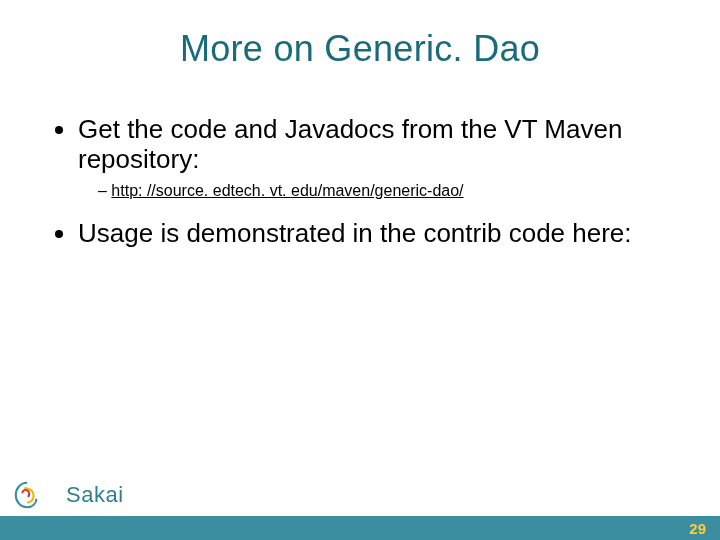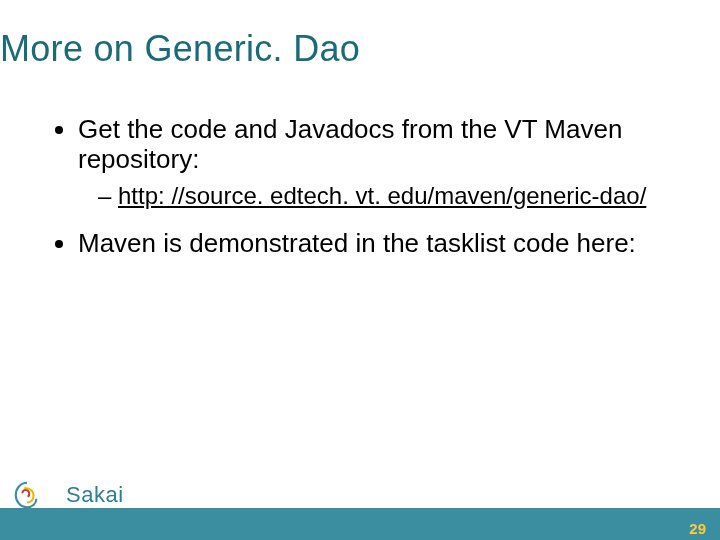--- a/index.html
+++ b/index.html
@@ -12,20 +12,21 @@
     overflow: hidden;
     position: relative;
   }
   .slide {
     width: 720px;
     height: 540px;
     position: relative;
     box-sizing: border-box;
   }
   .title {
+    text-align: center;
     color: #1a6b7a;
     font-size: 36px;
     font-weight: normal;
     padding-top: 28px;
     margin: 0;
     letter-spacing: 0.3px;
   }
   .body {
     padding: 45px 28px 0 50px;
   }
@@ -37,35 +38,35 @@
     font-size: 26px;
     line-height: 1.15;
   }
   ul.level1 > li {
     margin-bottom: 4px;
   }
   ul.level2 {
     list-style: none;
     margin: 6px 0 18px 0;
     padding-left: 20px;
-    font-size: 24px;
+    font-size: 16px;
     line-height: 1.25;
   }
   ul.level2 > li::before {
     content: "– ";
   }
   .u {
     text-decoration: underline;
   }
   .footer-bar {
     position: absolute;
     left: 0;
     right: 0;
     bottom: 0;
-    height: 32px;
+    height: 24px;
     background: #3a8ea0;
   }
   .page-num {
     position: absolute;
     right: 14px;
     bottom: 3px;
     color: #ffcc33;
     font-weight: bold;
     font-size: 15px;
   }
@@ -98,21 +99,21 @@
 
   <div class="body">
     <ul class="level1">
       <li>
         <span>Get the code and Javadocs from the VT Maven repository:</span>
         <ul class="level2">
           <li><span class="u">http: //source. edtech. vt. edu/maven/generic-dao/</span></li>
         </ul>
       </li>
       <li>
-        <span>Maven is demonstrated in the tasklist code here:</span>
+        <span>Usage is demonstrated in the contrib code here:</span>
       </li>
     </ul>
   </div>
 
   <div class="logo">
     <span class="logo-swirl">
       <svg viewBox="0 0 32 32" width="30" height="30">
         <path d="M16 3 C9 3 4 9 4 16 C4 23 9 29 16 29 C22 29 26 25 26 20" fill="none" stroke="#3a8ea0" stroke-width="2.2"></path>
         <path d="M13 9 C18 8 23 11 23 17 C23 21 20 24 16 24" fill="none" stroke="#e8b800" stroke-width="2.2"></path>
         <path d="M11 14 C11 11 14 10 16 11 C19 12 19 16 17 18" fill="none" stroke="#c83c2e" stroke-width="2.2"></path>

